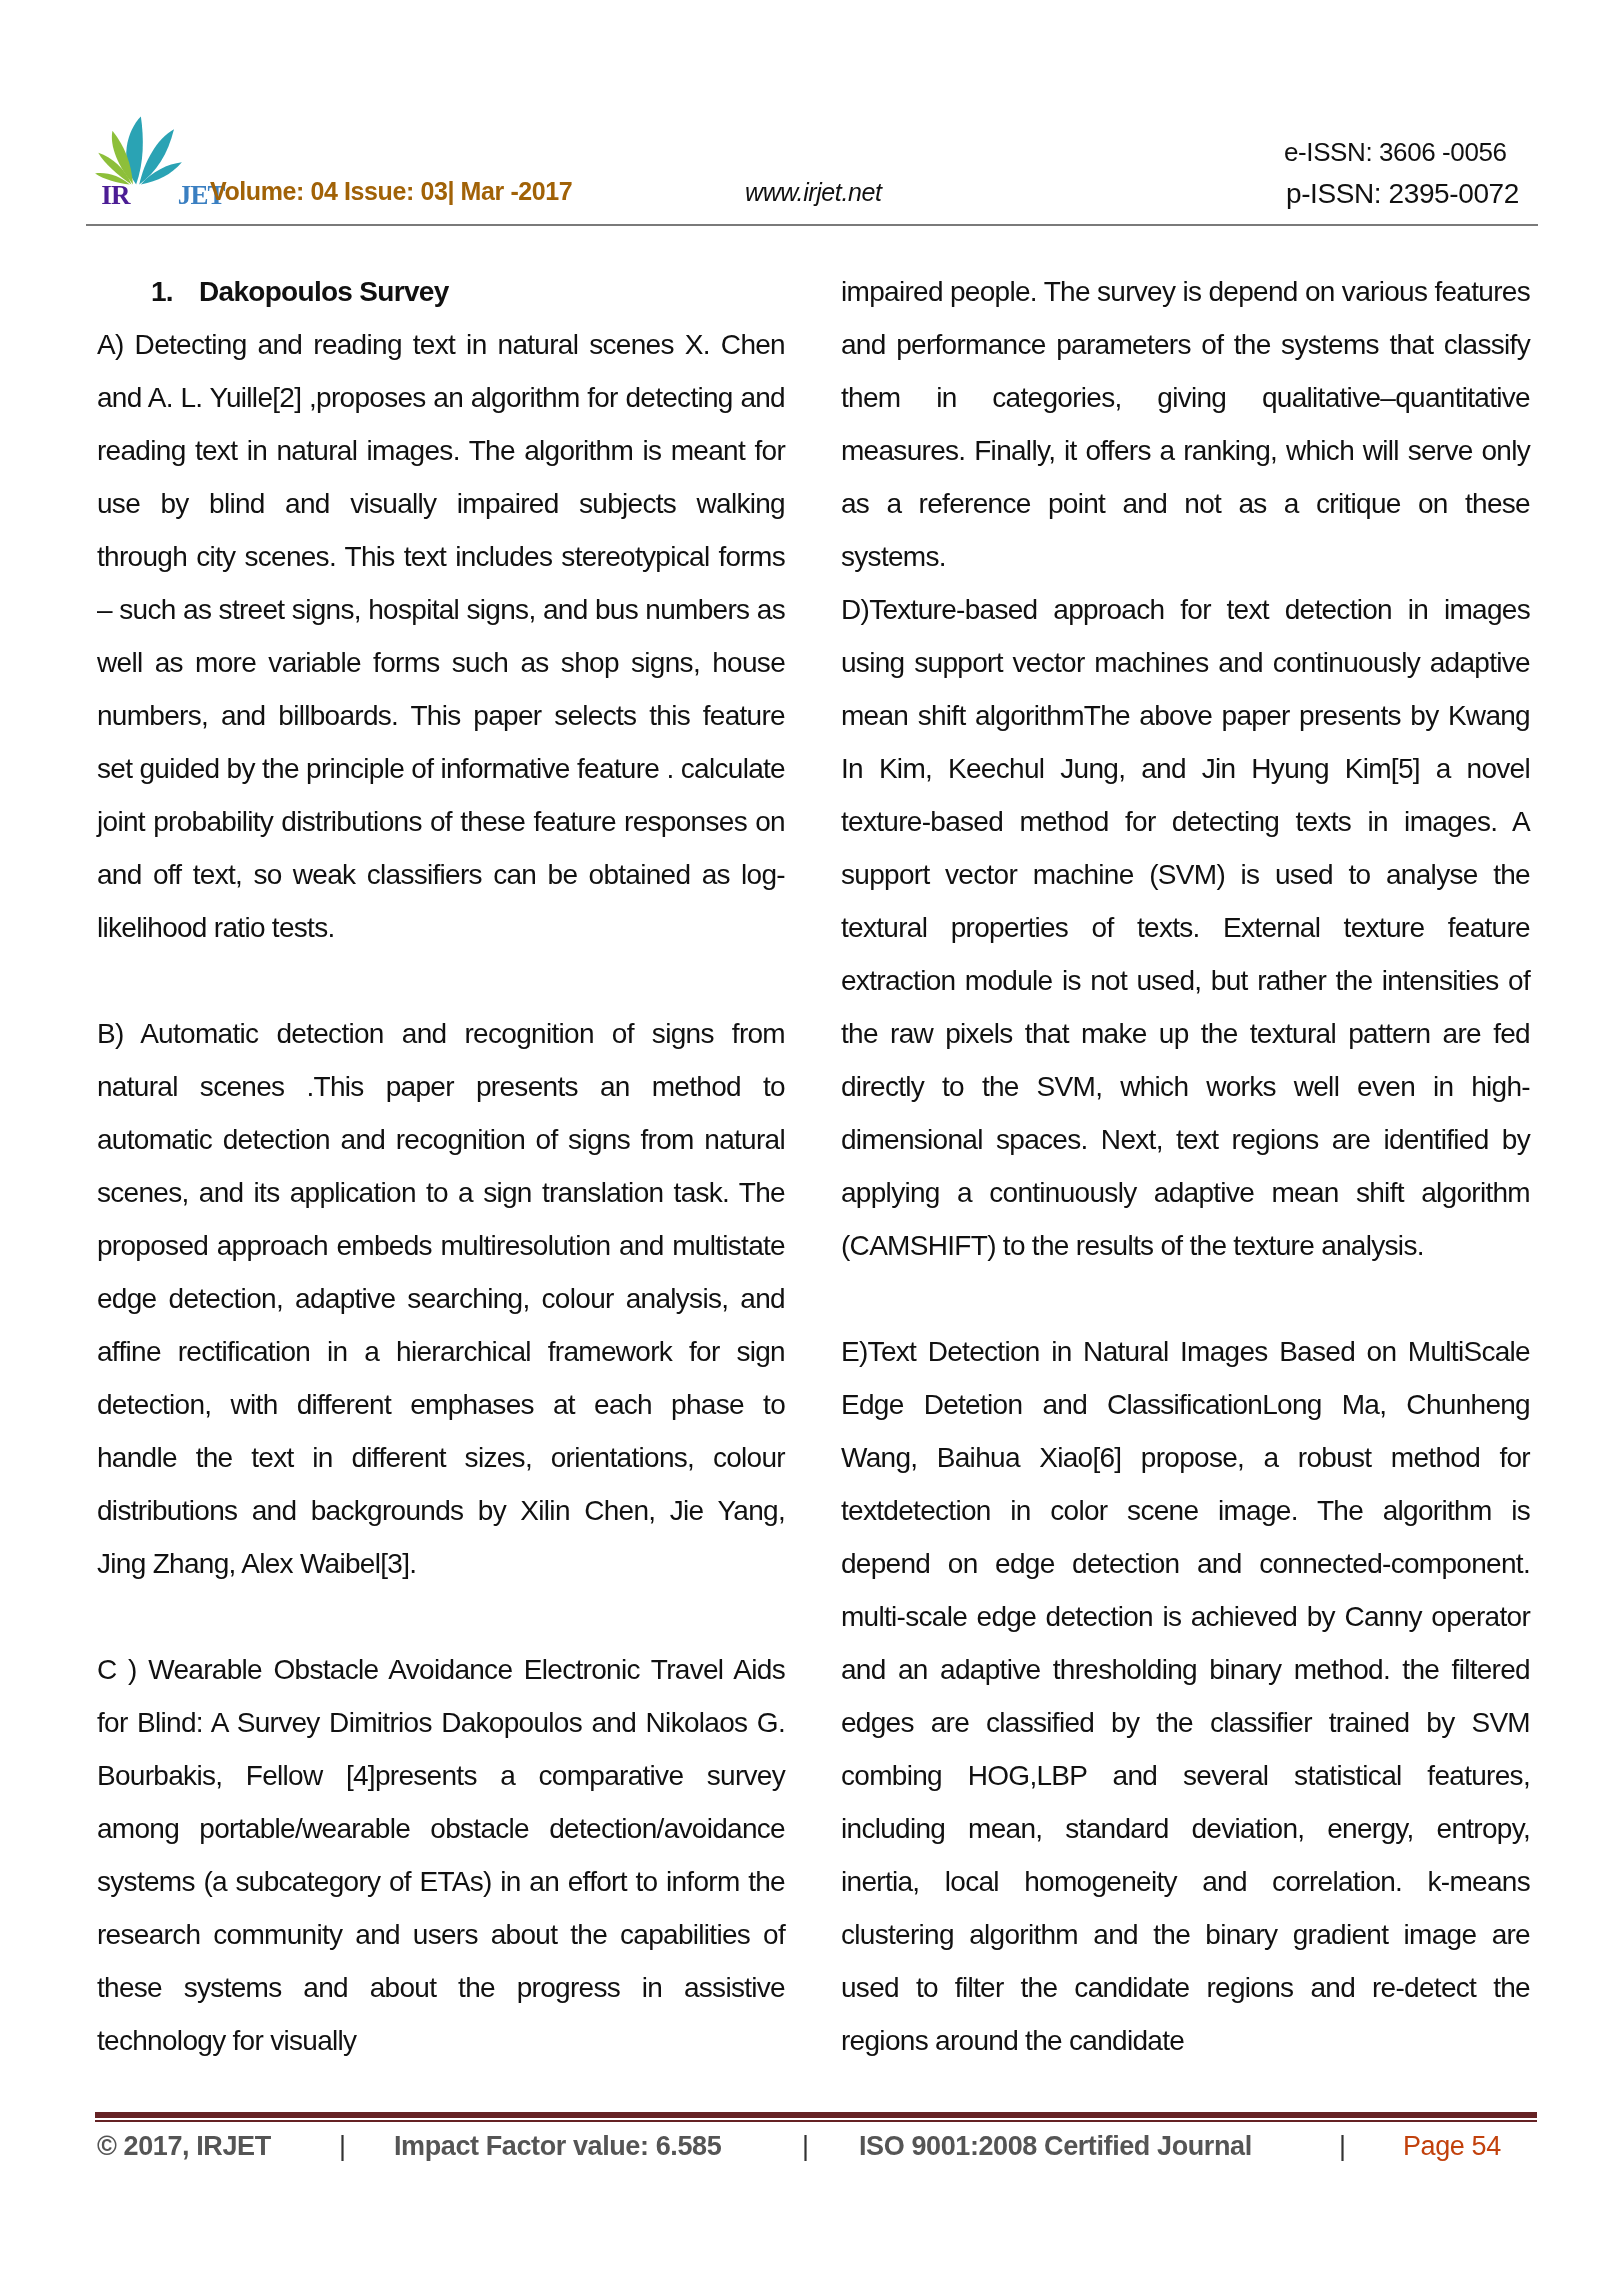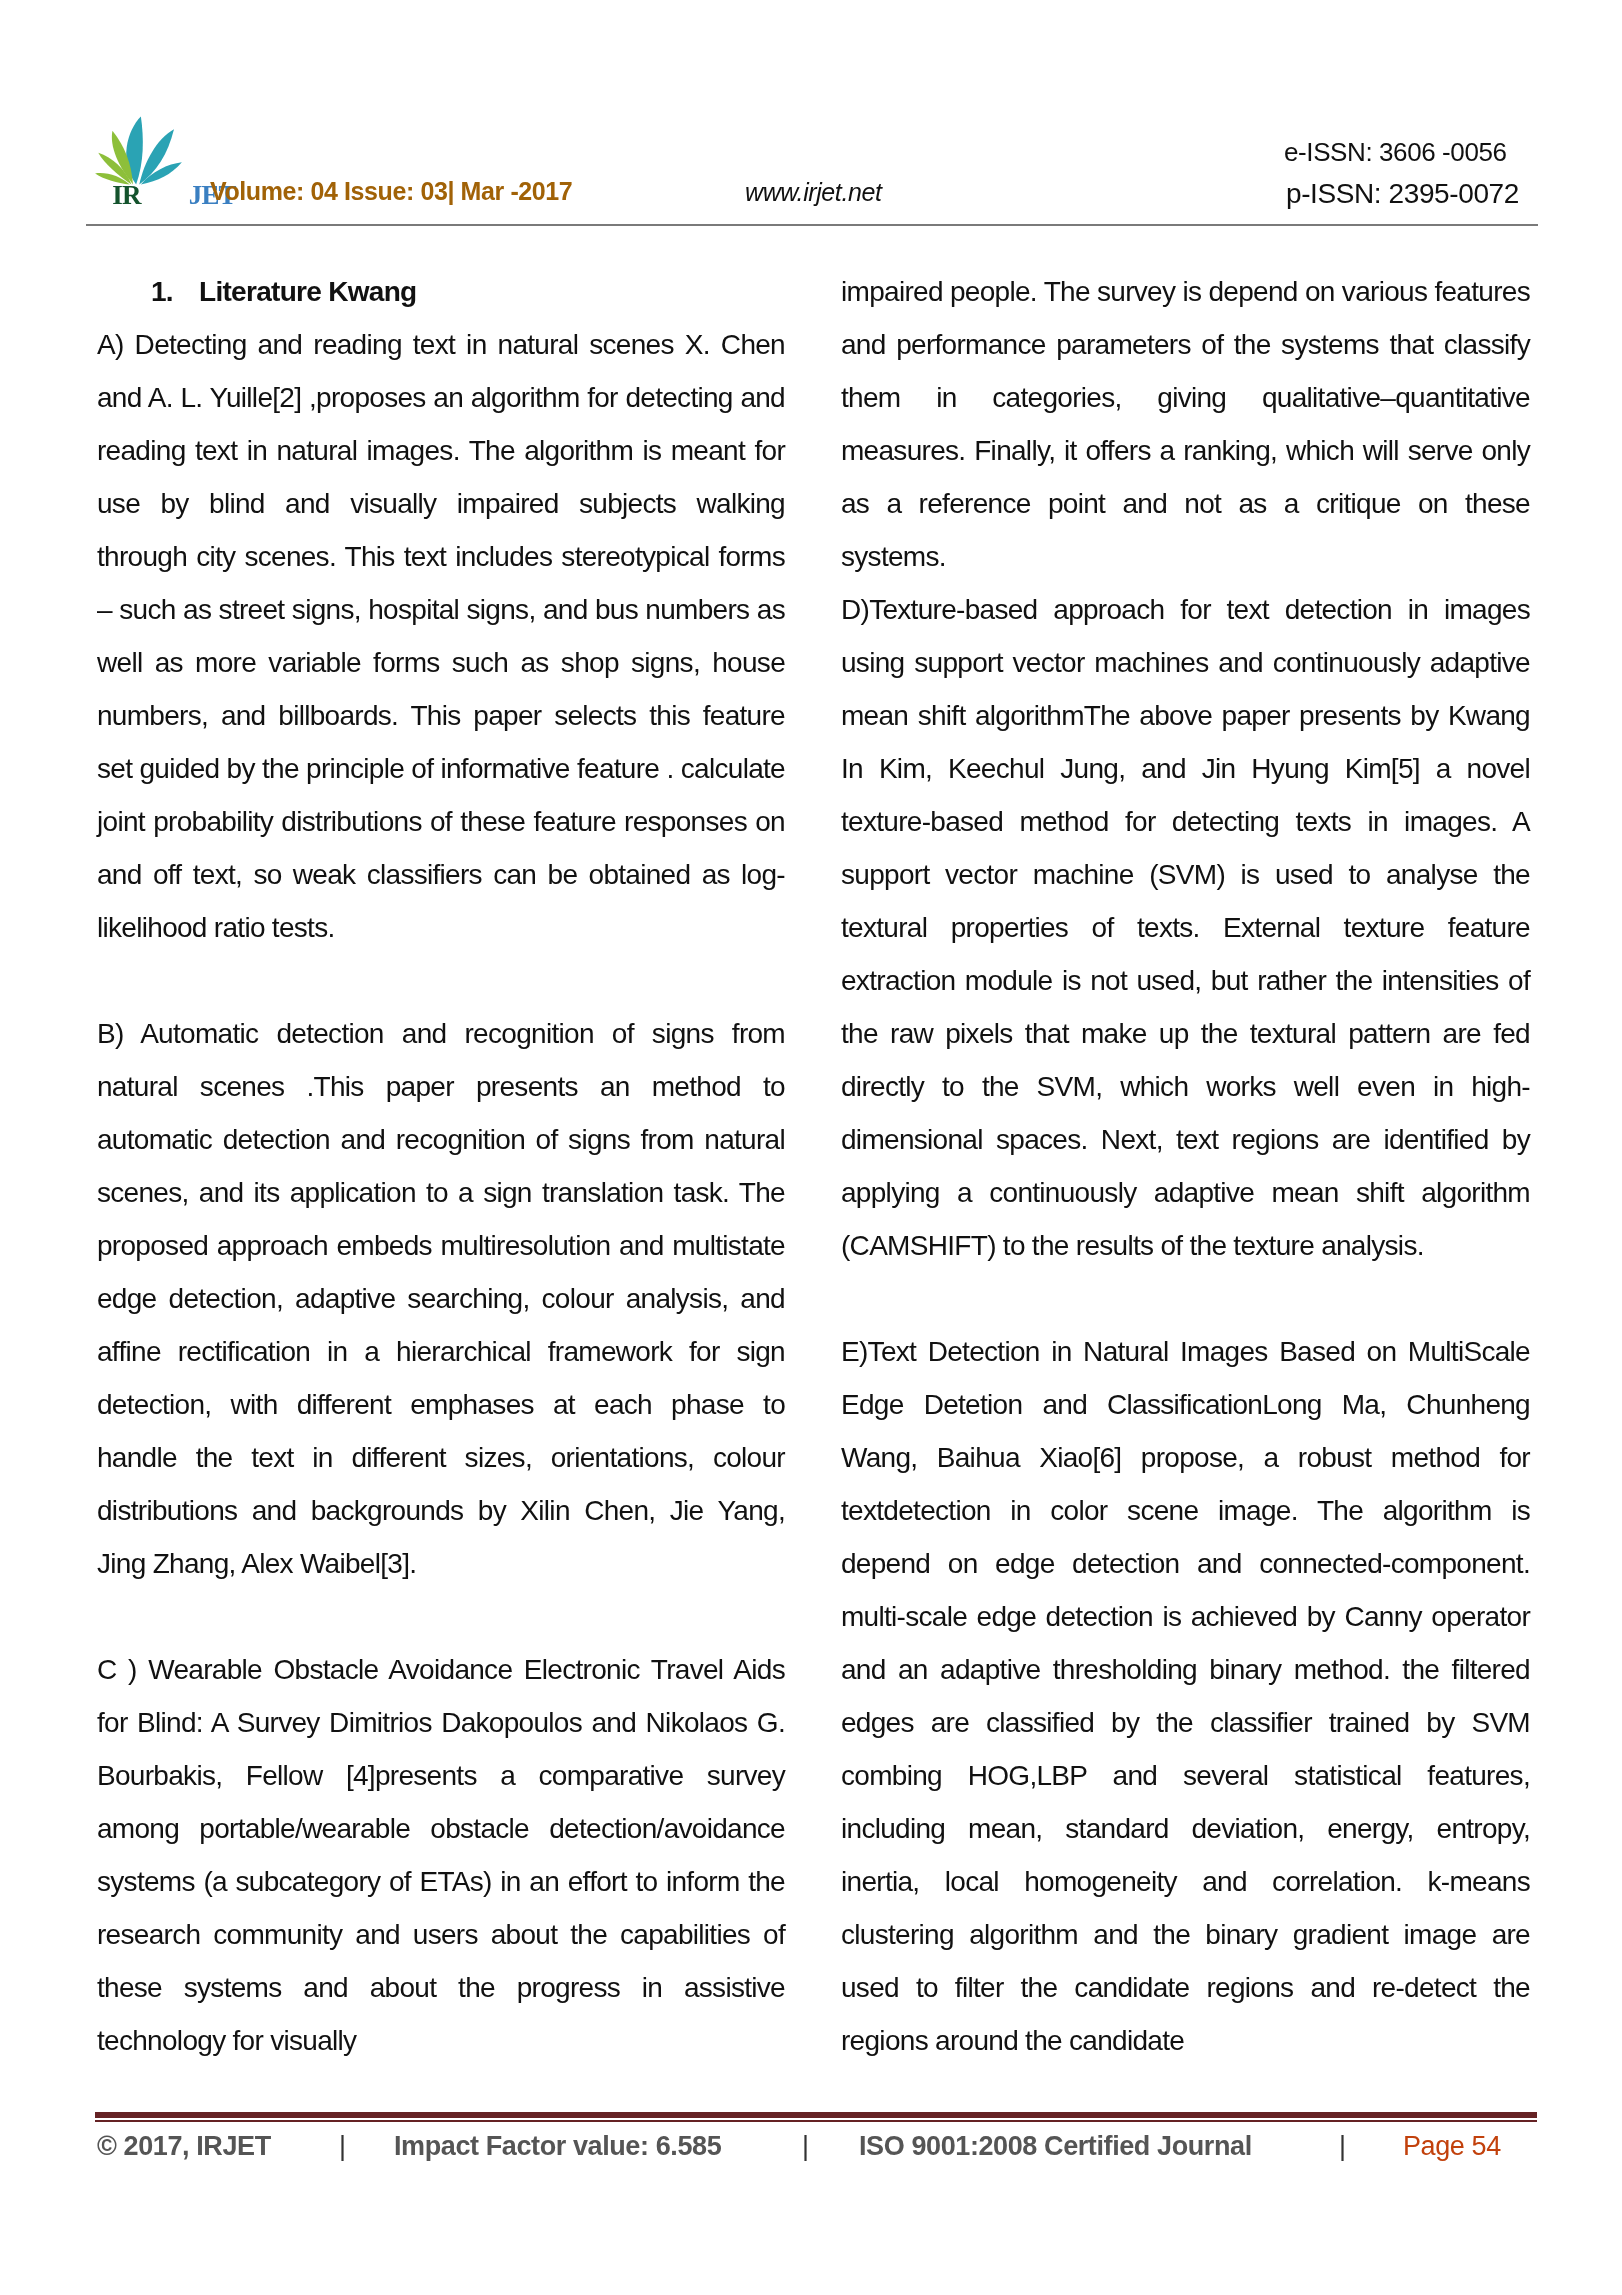--- a/index.html
+++ b/index.html
@@ -5,21 +5,21 @@
   html, body { margin: 0; padding: 0; background: #ffffff; }
   body { width: 1623px; height: 2295px; position: relative; overflow: hidden;
          font-family: "Liberation Serif", "DejaVu Serif", serif; color: #111; }
 
   
   .header { position: absolute; left: 95px; top: 115px; width: 1442px; height: 111px; }
   .logo { position: absolute; left: 0; top: 0; width: 87px; height: 95px; }
   .logo svg { width: 87px; height: 71px; display: block; }
   .logo-text { position: absolute; left: 6.3px; top: 65px; font-size: 27px; font-weight: bold;
                letter-spacing: -0.8px; font-family: "Liberation Serif", serif; }
-  .logo-text .ir { color: #14532d; margin-left: 11px; }
+  .logo-text .ir { color: #4c1d95; }
   .logo-text .jet { color: #3a7fc1; margin-left: 48px; }
   .journal-title { position: absolute; left: 99px; top: 17.4px; font-size: 32px; font-weight: bold;
                    font-family: "Liberation Sans Narrow", "Liberation Sans", sans-serif; letter-spacing: -0.4px; white-space: nowrap; }
   .journal-title .abbr { font-weight: normal; }
   .eissn { position: absolute; left: 1189px; top: 22px; font-size: 26px; white-space: nowrap;
            font-family: "Liberation Sans", sans-serif; letter-spacing: -0.4px; }
   .volume { position: absolute; left: 115px; top: 62px; font-size: 25px; font-weight: bold; color: #a16207;
             font-family: "Liberation Sans", sans-serif; letter-spacing: -0.4px; white-space: nowrap; }
   .website { position: absolute; left: 650px; top: 63px; font-size: 25px; white-space: nowrap;
              font-family: "Liberation Sans", sans-serif; letter-spacing: -0.4px; font-style: italic; }
@@ -64,21 +64,21 @@
     <div class="logo-text"><span class="ir">IR</span><span class="jet">JET</span></div>
   </div>
   <div class="eissn">e-ISSN: 3606 -0056</div>
   <div class="volume">Volume: 04 Issue: 03| Mar -2017</div>
   <div class="website">www.irjet.net</div>
   <div class="pissn">p-ISSN: 2395-0072</div>
 </div>
 <div class="header-rule"></div>
 
 <div class="col left">
-  <p class="section-heading"><span class="num">1.</span><span>Literature Kwang</span></p>
+  <p class="section-heading"><span class="num">1.</span><span>Dakopoulos Survey</span></p>
   <p>A) Detecting and reading text in natural scenes X. Chen and A. L. Yuille[2] ,proposes an algorithm for detecting and reading text in natural images. The algorithm is meant for use by blind and visually impaired subjects walking through city scenes. This text includes stereotypical forms – such as street signs, hospital signs, and bus numbers  as well as more variable forms such as shop signs, house numbers, and billboards. This paper selects this feature set guided by the principle of informative feature . calculate joint probability distributions of these feature responses on and off text, so weak classifiers can be obtained as log-likelihood ratio tests.</p>
   <div class="gap"></div>
   <p>B) Automatic detection and recognition of signs from natural scenes .This paper  presents an method to automatic detection and recognition of signs from natural scenes, and its application to a sign translation task. The proposed approach embeds multiresolution and multistate edge detection, adaptive searching, colour analysis, and affine rectification in a hierarchical framework for sign detection, with different emphases at each phase to handle the text in different sizes, orientations, colour distributions and backgrounds by Xilin Chen, Jie Yang, Jing Zhang, Alex Waibel[3].</p>
   <div class="gap"></div>
   <p>C ) Wearable Obstacle Avoidance Electronic Travel Aids for Blind: A Survey Dimitrios Dakopoulos and Nikolaos G. Bourbakis, Fellow [4]presents a comparative survey among portable/wearable obstacle detection/avoidance systems (a subcategory of ETAs) in an effort to inform the research community and users about the capabilities of these systems and about the progress in assistive technology for visually</p>
 </div>
 
 <div class="col right">
   <p>impaired people. The survey is depend on various features and performance parameters of the systems that classify them in categories, giving qualitative–quantitative measures. Finally, it offers a ranking, which will serve only as a reference point and not as a critique on these systems.</p>
   <p>D)Texture-based approach for text detection in images using support vector machines and continuously adaptive mean shift algorithmThe above paper presents by Kwang In Kim, Keechul Jung, and Jin Hyung Kim[5] a novel texture-based method for detecting texts in images. A support vector machine (SVM) is used to analyse the textural properties of texts. External texture feature extraction module is not used, but rather the intensities of the raw pixels that make up the textural pattern are fed directly to the SVM, which works well even in high-dimensional spaces. Next, text regions are identified by applying a continuously adaptive mean shift algorithm (CAMSHIFT) to the results of the texture analysis.</p>

